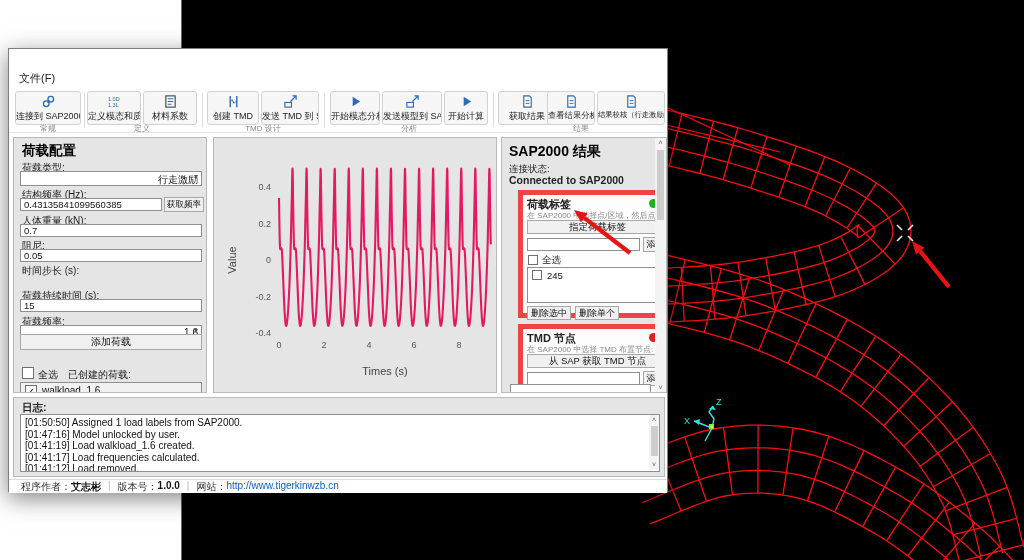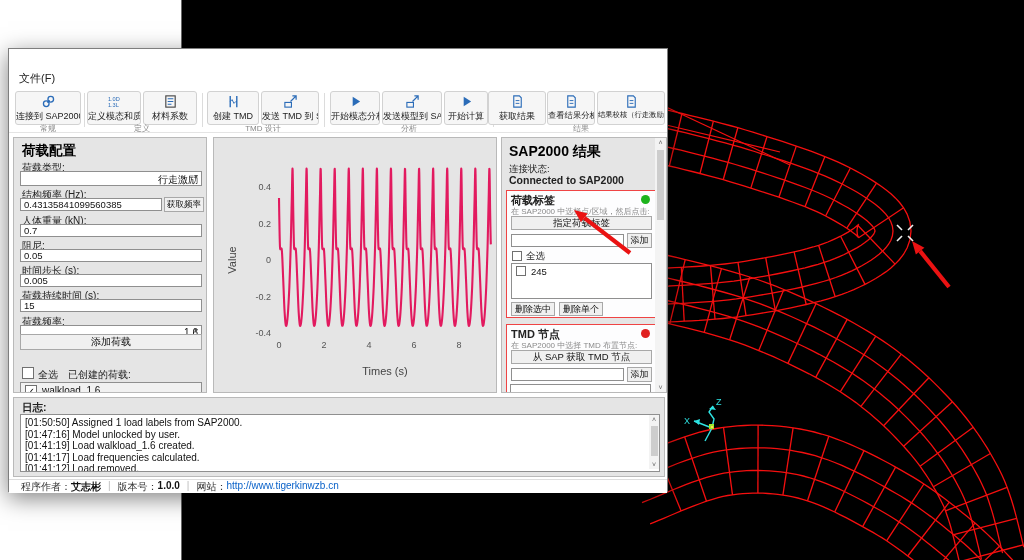--- a/index.html
+++ b/index.html
@@ -38,21 +38,21 @@
   .panel { position:absolute; background:#e5e5e5; border:1px solid #b9b9b9; overflow:hidden; }
   .lbl { position:absolute; font-size:10px; color:#222; white-space:nowrap; }
   .h1 { position:absolute; font-size:13.5px; font-weight:bold; color:#000; white-space:nowrap; }
   .inp { position:absolute; background:#fff; border:1px solid #8f8f8f; font-size:9.5px; color:#111; padding:0 3px; line-height:11px; overflow:hidden; white-space:nowrap; }
   .btn { position:absolute; background:#f0f0f0; border:1px solid #a8a8a8; font-size:10px; color:#111; text-align:center; overflow:hidden; white-space:nowrap; }
   .combo { position:absolute; background:#fff; border:1px solid #8f8f8f; font-size:10px; color:#111; padding:1px 3px; overflow:hidden; white-space:nowrap;text-align:right; }
   .combo .carr { position:absolute; right:3px; top:0px; font-size:8px; color:#555; }
   .cb { position:absolute; width:12px; height:12px; background:#fff; border:1px solid #707070; font-size:10px; line-height:11px; text-align:center; color:#111; }
   .listbox { position:absolute; background:#fff; border:1px solid #8f8f8f; overflow:hidden; }
   .listrow { position:relative; height:16px; font-size:10px; color:#111; }
-  .groupbox { position:absolute; border:1px solid #ef4444; background:#fdfdfe; }
+  .groupbox { position:absolute; border:5px solid #ef4444; background:#fdfdfe;margin-left:12px; }
   .hint { position:absolute; font-size:8px; color:#8a8a8a; white-space:nowrap; }
   .dot { position:absolute; width:9px; height:9px; border-radius:50%; }
   .sbar { position:absolute; background:#f3f3f3; }
   .sbar .arr { position:absolute; left:0; width:100%; text-align:center; font-size:7px; color:#666; }
   .thumb { position:absolute; left:2px; width:7px; background:#cdcdcd; }
   
   .logline { font-size:10px; color:#111; line-height:11.5px; white-space:nowrap; }
   
   #statusbar { position:absolute; left:0; top:430px; width:100%; height:14px; border-top:1px solid #ddd; background:#fff; font-size:10px; color:#333; }
   #statusbar span { vertical-align:top; }
@@ -227,21 +227,21 @@
         <span class="ticon">
           <svg width="15" height="15" viewBox="0 0 16 16">
               <polygon points="5,3 13,8 5,13" fill="#2b6cb8"></polygon>
             </svg>
         </span>
         <span class="tlabel">开始计算</span>
       </div>
       <div class="tgroup-label" style="left:400px">分析</div>
       <div class="tsep" style="left:484px"></div>
 
-      <div class="tbtn" style="left:479px;width:58px">
+      <div class="tbtn" style="left:489px;width:58px">
         <span class="ticon">
           <svg width="15" height="15" viewBox="0 0 16 16">
               <path d="M4 2 h6 l2 2 v10 h-8 z" fill="none" stroke="#2b6cb8" stroke-width="1.2"></path>
               <path d="M6 7 h4 M6 10 h4" stroke="#2b6cb8" stroke-width="1"></path>
             </svg>
         </span>
         <span class="tlabel">获取结果</span>
       </div>
       <div class="tbtn" style="left:538px;width:48px">
         <span class="ticon">
@@ -272,21 +272,20 @@
         <span class="carr">▾</span>
       </div>
       <div class="lbl" style="left:8px;top:50px">结构频率 (Hz):</div>
       <div class="inp" style="left:6px;top:60px;width:142px;height:13px">0.43135841099560385</div>
       <div class="btn" style="left:150px;top:59px;width:40px;height:15px;font-size:8.6px;line-height:13px">获取频率</div>
       <div class="lbl" style="left:8px;top:76px">人体重量 (kN):</div>
       <div class="inp" style="left:6px;top:86px;width:182px;height:13px">0.7</div>
       <div class="lbl" style="left:8px;top:101px">阻尼:</div>
       <div class="inp" style="left:6px;top:111px;width:182px;height:13px">0.05</div>
       <div class="lbl" style="left:8px;top:126px">时间步长 (s):</div>
-      <div class="inp" style="left:6px;top:136px;width:182px;height:13px">0.005</div>
       <div class="lbl" style="left:8px;top:151px">荷载持续时间 (s):</div>
       <div class="inp" style="left:6px;top:161px;width:182px;height:13px">15</div>
       <div class="lbl" style="left:8px;top:177px">荷载频率:</div>
       <div class="combo" style="left:6px;top:187px;width:182px;height:15px">
         <span>1.6</span>
         <span class="carr">▾</span>
       </div>
       <div class="btn" style="left:6px;top:196px;width:182px;height:16px;line-height:14px">添加荷载</div>
       <div class="cb" style="left:8px;top:229px"></div>
       <div class="lbl" style="left:24px;top:230px">全选</div>

